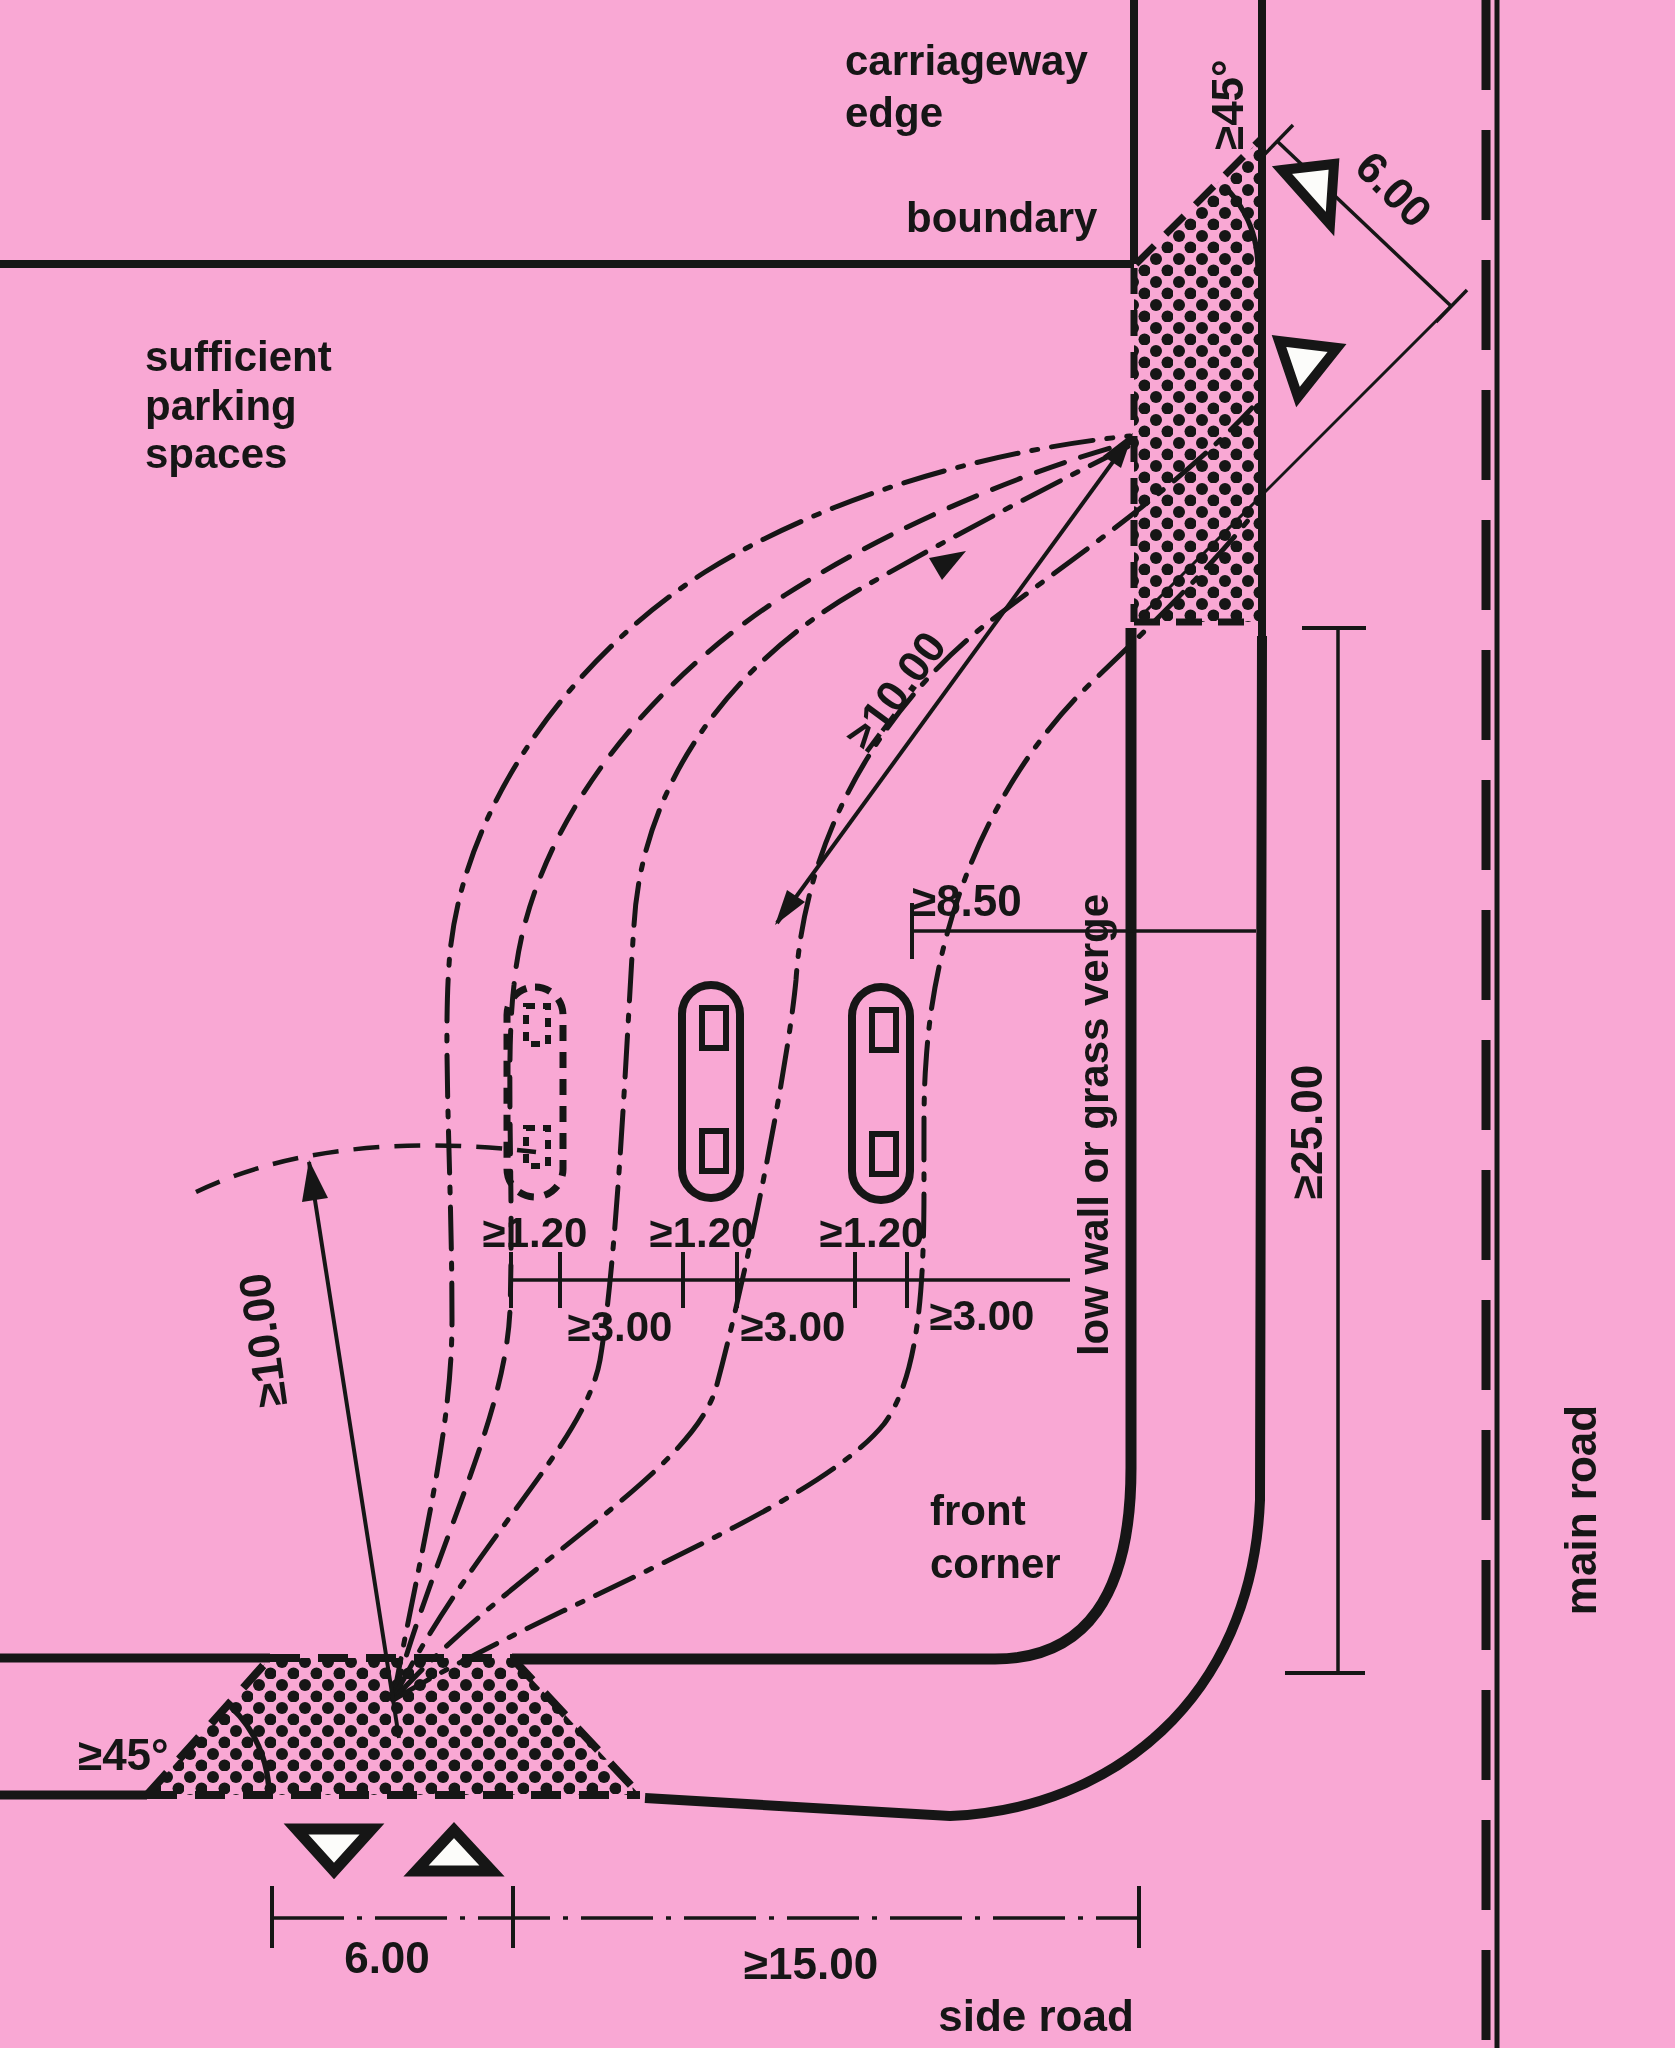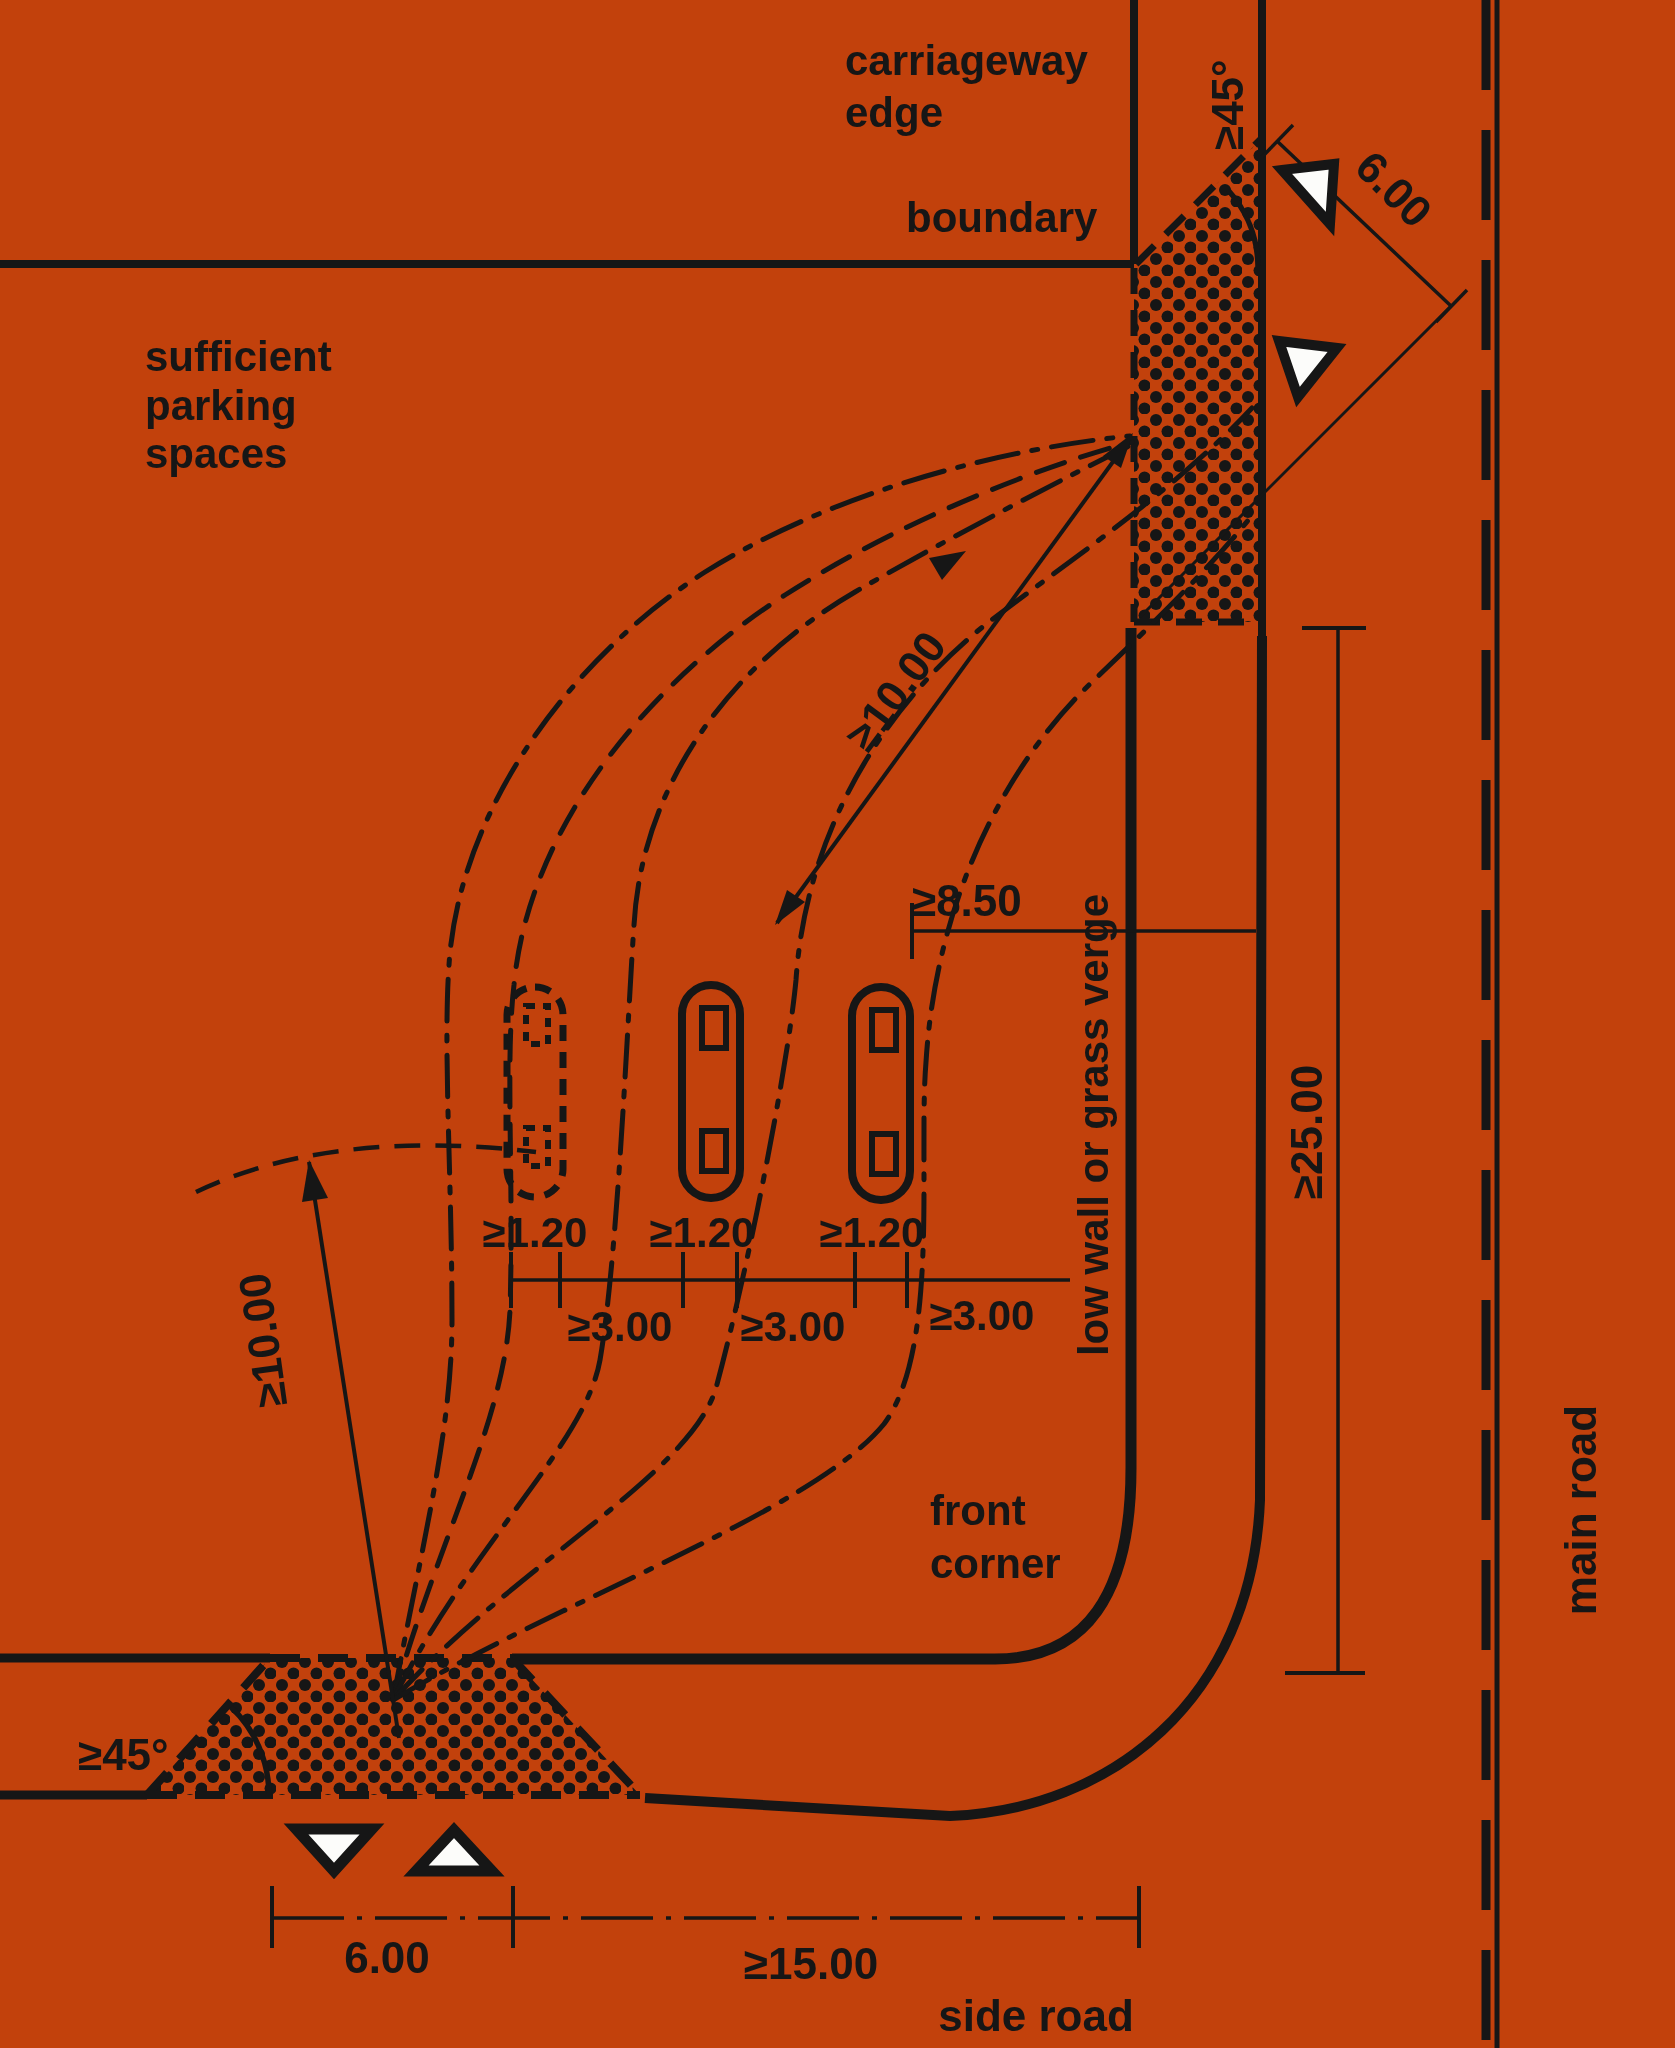--- a/index.html
+++ b/index.html
@@ -1,16 +1,16 @@
 <!DOCTYPE html>
 <html><head>
 <meta charset="utf-8">
 <style>
   html,body{margin:0;padding:0;background:#fcfcfa;}
-  .page{position:relative;width:1675px;height:2048px;background:#c2410c;overflow:hidden;}
+  .page{position:relative;width:1675px;height:2048px;background:#f9a8d4;overflow:hidden;}
   svg{display:block;}
   text{font-family:"Liberation Sans","DejaVu Sans",sans-serif;font-weight:600;fill:#161616;}
   .lbl{font-size:42px;}
   .dim{font-size:44px;}
   .ink{stroke:#161616;fill:none;}
 </style>
 </head>
 <body>
 
 <div class="page">

